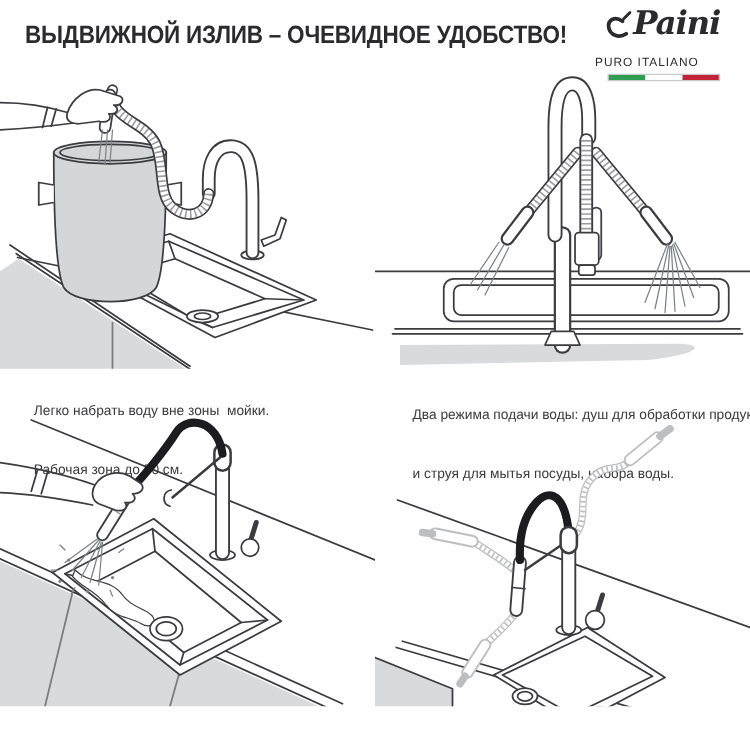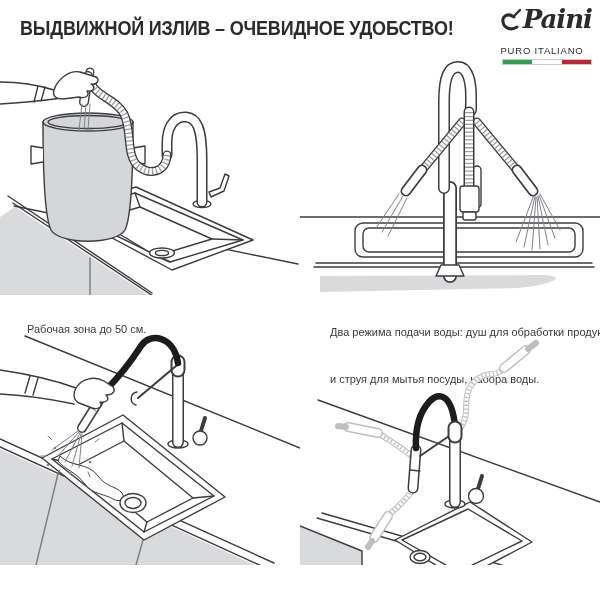--- a/index.html
+++ b/index.html
@@ -2,21 +2,21 @@
 <html><head>
 <meta charset="utf-8">
 <style>
   html,body{margin:0;padding:0;background:#fff;}
   .page{position:relative;width:600px;height:600px;background:#fff;overflow:hidden;
         font-family:"Liberation Sans",sans-serif;color:#3a3a3d;}
   
   .title{position:absolute;left:20px;top:17px;font-size:20px;font-weight:bold;
          color:#2b2b2e;white-space:pre;letter-spacing:-0.2px;
          transform:scaleX(.9);transform-origin:left top;}
-  .logo{position:absolute;right:8px;top:6px;width:100px;text-align:center;}
+  .logo{position:absolute;right:24px;top:6px;width:100px;text-align:left;}
   .logo-row{display:flex;align-items:flex-end;justify-content:flex-end;gap:2px;}
   .logo-brand{font-family:"DejaVu Serif",serif;font-style:italic;font-weight:bold;
               font-size:26px;line-height:26px;color:#2b2b2e;letter-spacing:-1px;}
   .logo-tagline{font-size:9.5px;letter-spacing:.8px;color:#2b2b2e;margin-top:13px;white-space:nowrap;}
   .flag{display:flex;height:4px;width:88px;margin:3px 0 0 auto;border:0.5px solid #c9cacc;}
   .flag div{flex:1;}
   
   .cap{position:absolute;font-size:11px;line-height:15.5px;color:#3a3a3d;white-space:pre;}
   
   .art{position:absolute;}
@@ -95,20 +95,21 @@
       <path class="ti" stroke-width="7.2" d="M88,16 L84,42"></path>
     </g>
     <path class="water" d="M82,44 L79,70 M86,44 L84,71 M90,44 L88,70"></path>
     <g>
       <path class="ln" d="M0,22 C20,22 38,25 54,30 M0,44 C20,43 40,41 62,38"></path>
       <path class="wq" d="M54,30 C58,18 70,10 80,12 L96,17 C100,19 98,25 91,24 C96,27 94,32 87,31 C90,35 86,39 79,37 L63,39 C56,39 52,36 54,30 Z"></path>
       <path class="ln" d="M38,26 L34,42 M45,27 L41,41"></path>
     </g>
   </svg>
   <div class="cap" style="left:27px;top:291px">
+    <div>Легко набрать воду вне зоны  мойки.</div>
     <div>Рабочая зона до 50 см.</div>
   </div>
 
   <svg class="art" style="left:300px;top:60px" width="300" height="235" viewBox="0 0 300 235">
     <path class="ln" d="M0,157 L300,157"></path>
     <g>
       <rect class="wq" x="55" y="163" width="228" height="34" rx="8"></rect>
       <rect class="wq" x="63" y="168" width="212" height="24" rx="6"></rect>
     </g>
     <path class="ln" d="M16,203 L292,203 M14,207 L294,207"></path>

